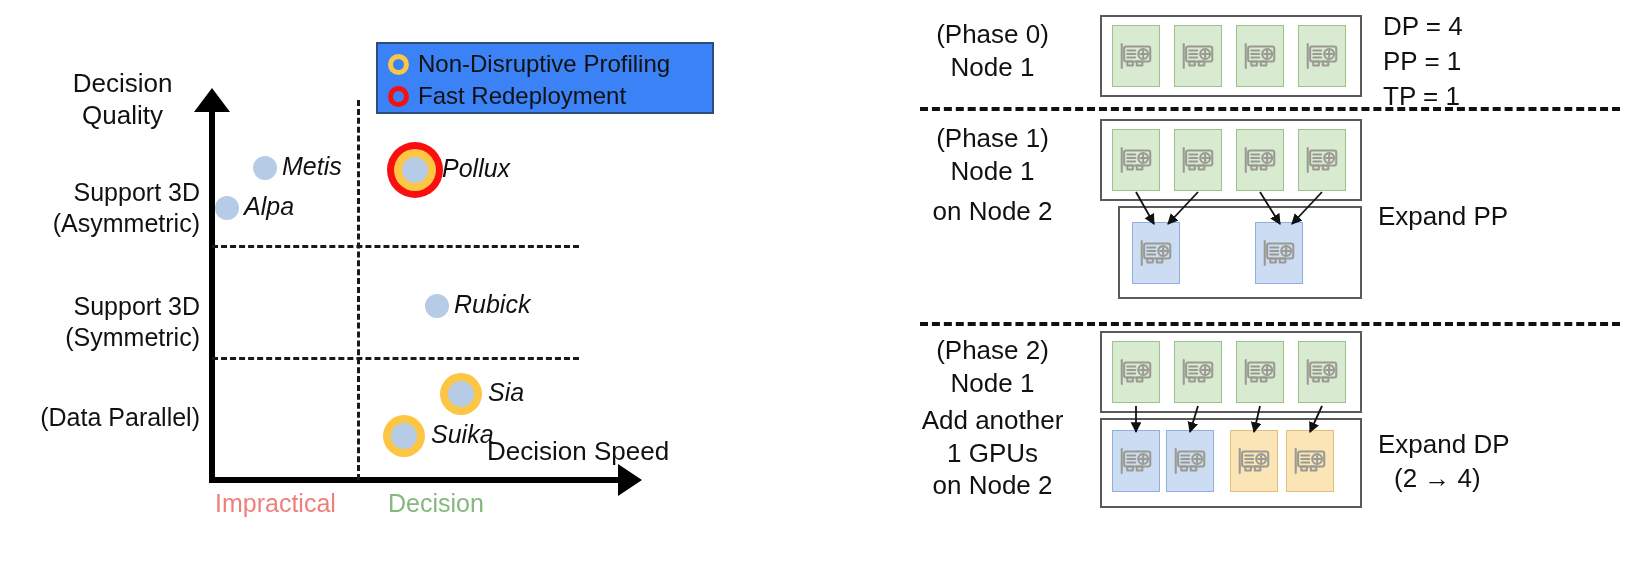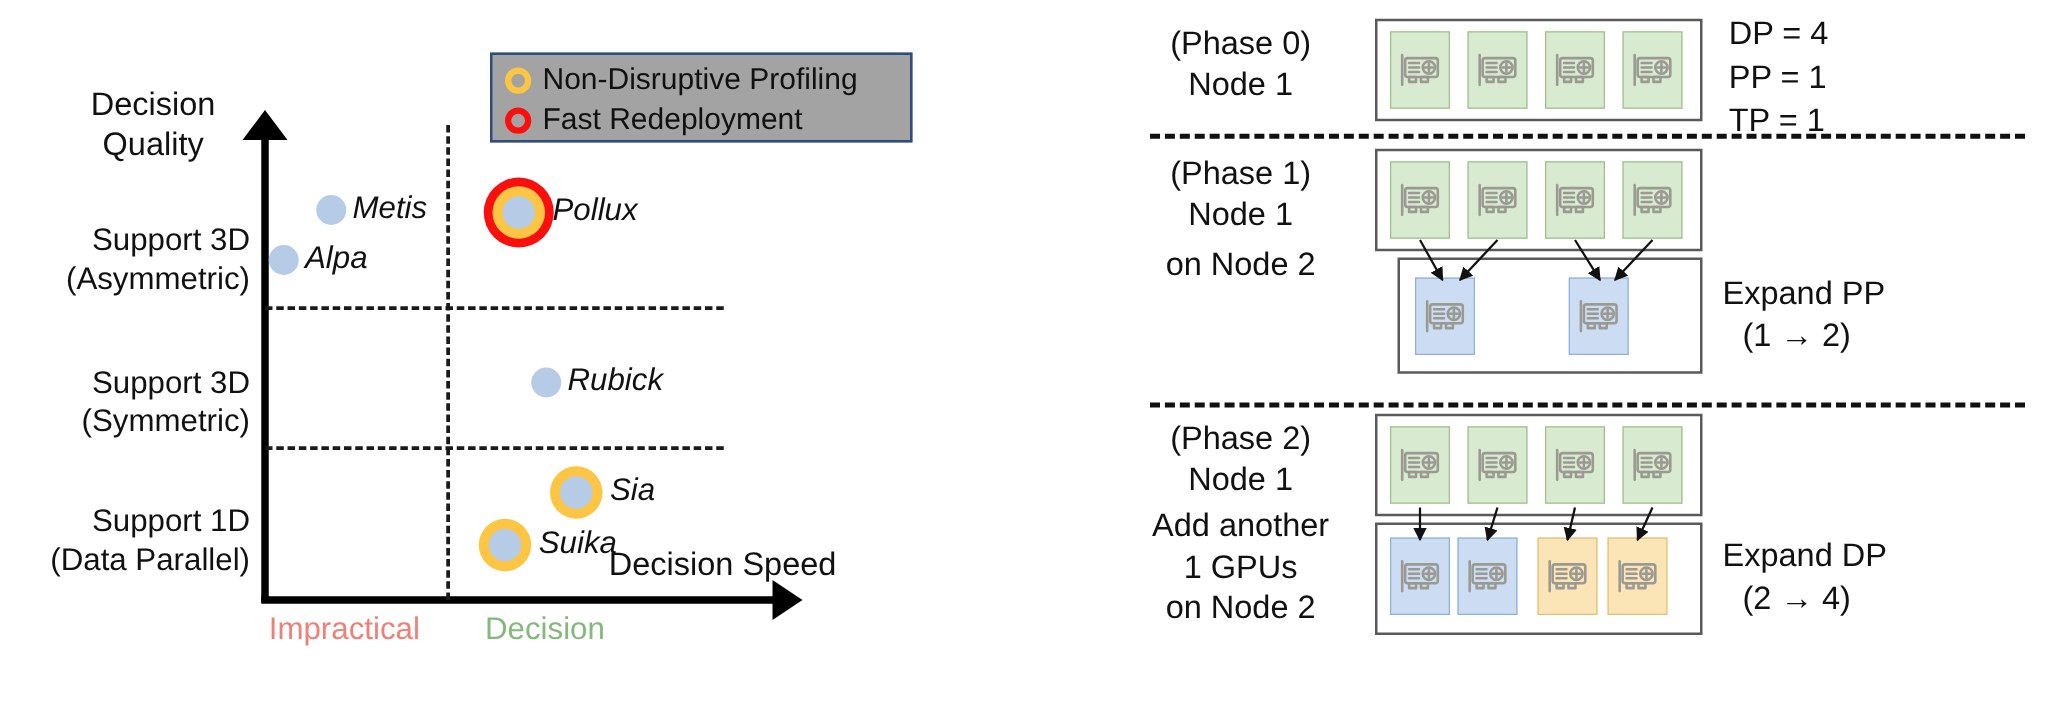--- a/index.html
+++ b/index.html
@@ -41,22 +41,22 @@
 
   
   .dot{position:absolute;border-radius:50%;background:#b5cbe6;}
   .ring-y{position:absolute;border-radius:50%;background:#fcc544;}
   .ring-r{position:absolute;border-radius:50%;background:#fa0f0f;}
   .mk-label{position:absolute;font-size:25px;font-style:italic;color:#111;
             white-space:nowrap;}
 
   
   #legend{position:absolute;left:376px;top:42px;width:338px;height:72px;
-          border:2px solid #2e4d7b;background:#a3a3a3;box-sizing:border-box;
-          padding:4px 8px 4px 10px;margin-left:16px;}
+          border:2px solid #2e4d7b;background:#3b82f6;box-sizing:border-box;
+          padding:4px 8px 4px 10px;}
   .leg-row{display:flex;align-items:center;height:32px;}
   .leg-ring{width:21px;height:21px;border-radius:50%;box-sizing:border-box;
             margin-right:9px;flex:0 0 auto;}
   .leg-ring.y{border:5px solid #fcc544;}
   .leg-ring.r{border:5px solid #fa0f0f;}
   .leg-txt{font-size:24px;color:#111;white-space:nowrap;}
 
   
   #right-diagram{position:absolute;left:900px;top:0;width:752px;height:484px;}
 
@@ -101,21 +101,20 @@
 
   <div class="tier-label" id="tier-3da">
     <div>Support 3D</div>
     <div>(Asymmetric)</div>
   </div>
   <div class="tier-label" id="tier-3ds">
     <div>Support 3D</div>
     <div>(Symmetric)</div>
   </div>
   <div class="tier-label" id="tier-1d">
-    <div>Support 1D</div>
     <div>(Data Parallel)</div>
   </div>
 
   <div class="axis-title" id="x-axis-title">Decision Speed</div>
 
   <div class="region-label" id="region-impractical">Impractical</div>
   <div class="region-label" id="region-practical">Decision</div>
 
   <div id="markers">
       <div class="dot" style="left: 253px; top: 156px; width: 24px; height: 24px; background: rgb(181, 203, 230);"></div>
@@ -166,23 +165,22 @@
 
   <div class="side-label" style="left:5px;top:122px;">
     <div>(Phase 1)</div>
     <div>Node 1</div>
   </div>
   <div class="side-label" style="left:0px;top:195px;width:185px;">
     <div>on Node 2</div>
   </div>
   <div class="node-box" id="p1-box-a" style="left:200px;top:119px;width:262px;height:82px;"></div>
   <div class="node-box" id="p1-box-b" style="left:218px;top:206px;width:244px;height:93px;"></div>
-  <div class="right-label" style="left:478px;top:218px;text-align:left;">
+  <div class="right-label" style="left:478px;top:200px;text-align:left;">
     <div>Expand PP</div>
-    <div style="padding-left:16px;">(1 → 2)</div>
   </div>
 
   <div class="side-label" style="left:5px;top:334px;">
     <div>(Phase 2)</div>
     <div>Node 1</div>
   </div>
   <div class="side-label" style="left:0px;top:404px;width:185px;">
     <div>Add another</div>
     <div>1 GPUs</div>
     <div>on Node 2</div>

